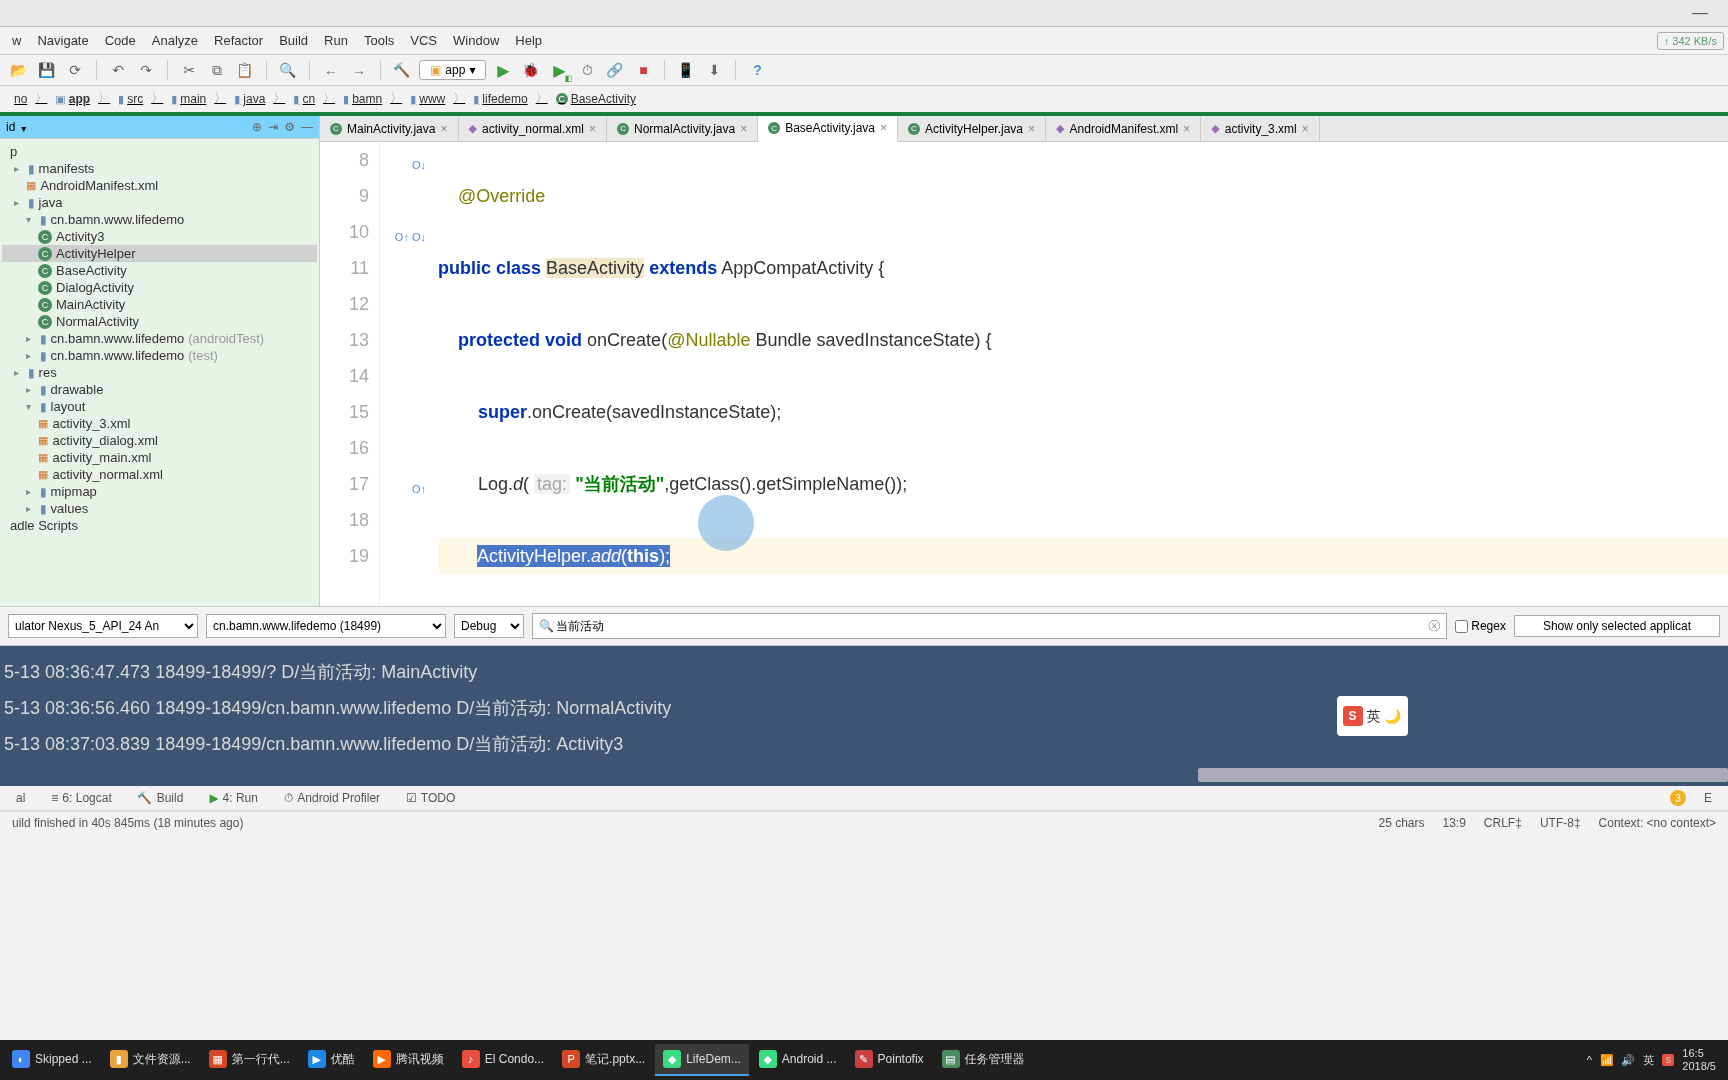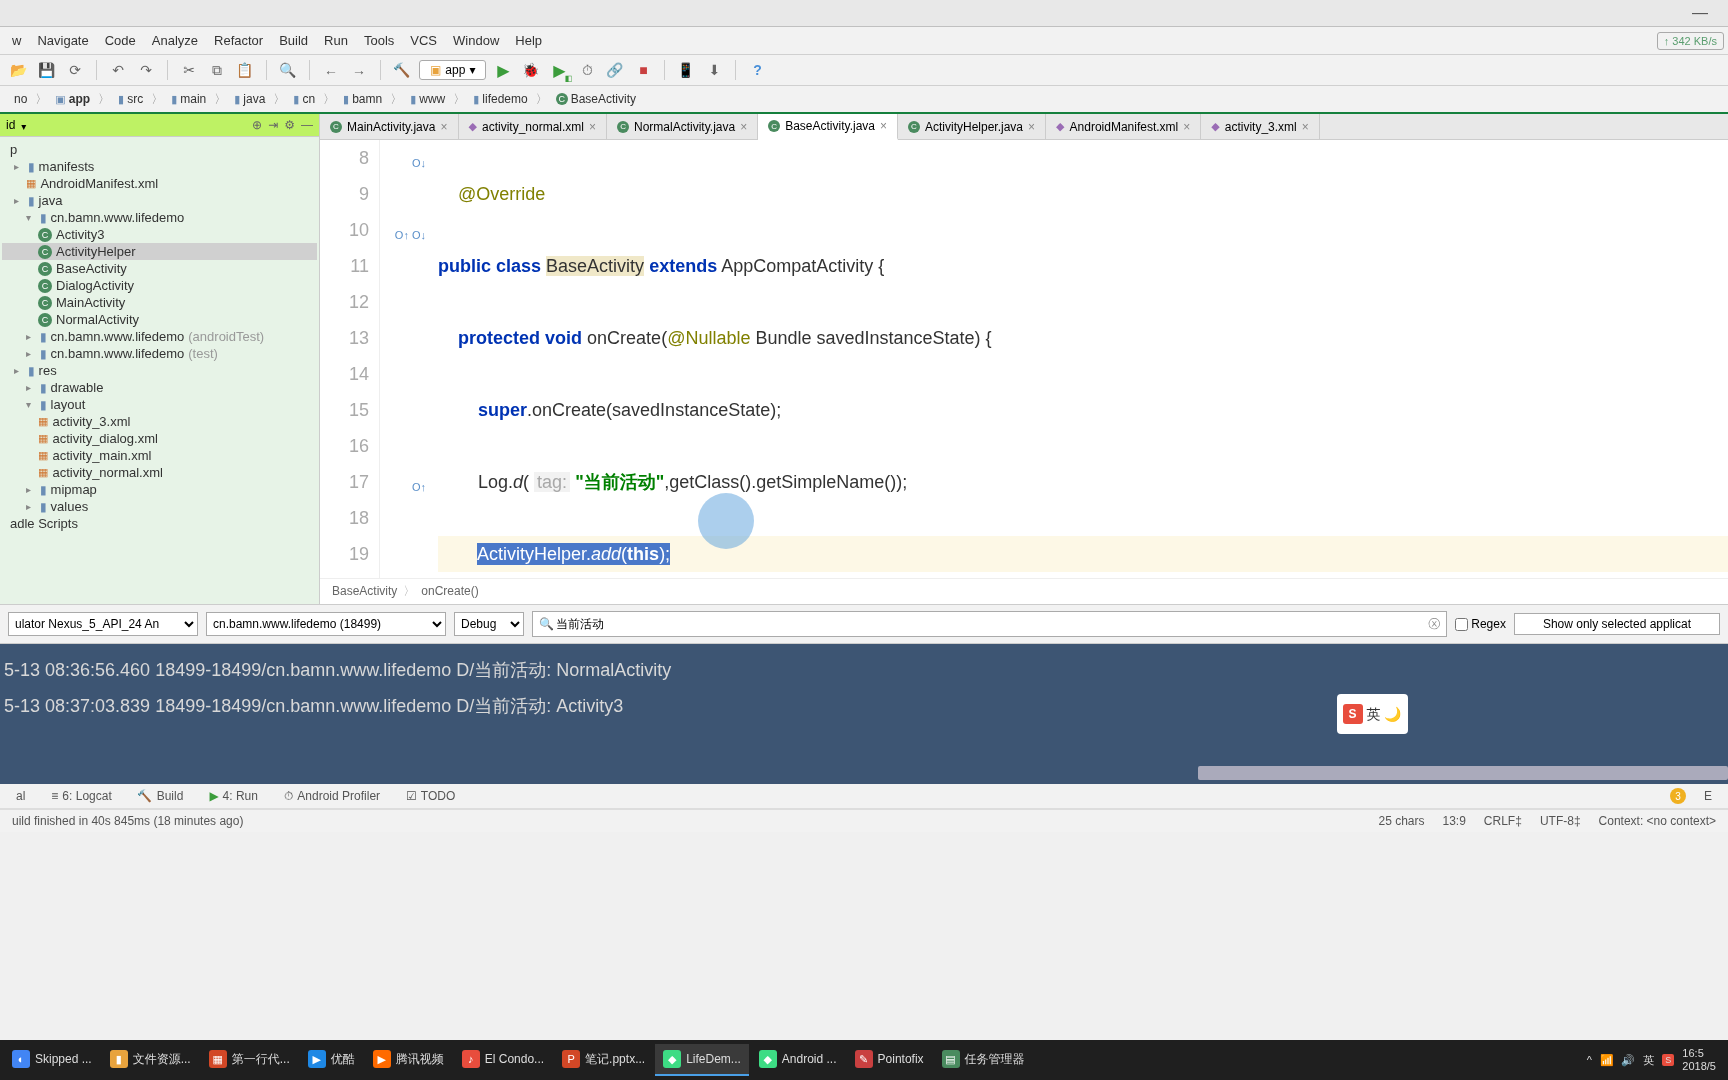--- a/index.html
+++ b/index.html
@@ -19,32 +19,32 @@
 .toolbar { background: #f2f2f2; border-bottom: 1px solid #d0d0d0; padding: 4px 8px; display: flex; align-items: center; gap: 6px; }
 .toolbar .sep { width: 1px; height: 20px; background: #ccc; margin: 0 4px; }
 .toolbar .btn { width: 22px; height: 22px; display: flex; align-items: center; justify-content: center; color: #666; cursor: pointer; font-size: 14px; }
 .toolbar .combo { border: 1px solid #aaa; padding: 2px 10px; border-radius: 3px; background: #fff; font-size: 12px; display: flex; align-items: center; gap: 4px; }
 .toolbar .folder-icon { color: #e8a33d; }
 .toolbar .run-arrow { color: #3c9d3c; font-size: 16px; }
 .toolbar .debug-bug { color: #3c9d3c; font-size: 14px; }
 .toolbar .stop { color: #c94040; font-size: 14px; }
 
 
-.breadcrumb { background: #f2f2f2; border-bottom: 2px solid #15803d; padding: 4px 8px; display: flex; align-items: flex-end; gap: 2px; font-size: 12px; }
+.breadcrumb { background: #f2f2f2; border-bottom: 4px solid #15803d; padding: 4px 8px; display: flex; align-items: flex-start; gap: 2px; font-size: 12px; text-decoration: underline; }
 .breadcrumb .crumb { padding: 2px 6px; color: #333; display: flex; align-items: center; gap: 3px; }
 .breadcrumb .sep { color: #888; }
 .crumb .folder-icon { color: #6b8eb5; font-size: 11px; }
 .crumb .class-icon { width: 12px; height: 12px; border-radius: 50%; background: #4a8b5f; color: #fff; font-size: 9px; display: inline-flex; align-items: center; justify-content: center; }
 
 
 .main { display: flex; height: 490px; background: #fff; }
 
 
 .tree-panel { width: 320px; background: #e7f3e7; border-right: 1px solid #ccc; overflow: hidden; }
-.tree-header { background: #bef264; border-bottom: 1px solid #ccc; padding: 4px 6px; display: flex; align-items: flex-end; gap: 6px; font-size: 12px; }
+.tree-header { background: #7dd3fc; border-bottom: 1px solid #ccc; padding: 4px 6px; display: flex; align-items: flex-end; gap: 6px; font-size: 12px; }
 .tree-header .spacer { flex: 1; }
 .tree-header .icon { color: #666; cursor: pointer; }
 .tree { padding: 4px 2px; font-size: 13px; color: #333; }
 .tree-item { padding: 1px 2px 1px 8px; cursor: pointer; white-space: nowrap; display: flex; align-items: center; gap: 4px; }
 .tree-item .chev { color: #888; font-size: 10px; width: 10px; display: inline-block; }
 .tree-item .cicon { width: 14px; height: 14px; border-radius: 50%; background: #4a8b5f; color: #fff; font-size: 9px; display: inline-flex; align-items: center; justify-content: center; }
 .tree-item .ficon { color: #6b8eb5; font-size: 12px; }
 .tree-item.selected { background: #d0d0d0; }
 .tree-item .dim { color: #999; }
 .indent-1 { padding-left: 12px; }
@@ -412,43 +412,41 @@
 <div>    </div>
 
 
 
 
 
         <div class="click-highlight"></div>
       </div>
     </div>
 
-    <div class="editor-breadcrumb">
-      <span>BaseActivity</span><span class="sep">〉</span><span>onCreate()</span>
-    </div>
   </div>
 </div>
 
 <div class="logcat-bar">
   <select class="device"><option>ulator Nexus_5_API_24 An</option></select>
   <select class="process"><option>cn.bamn.www.lifedemo (18499)</option></select>
   <select class="level"><option>Debug</option></select>
   <div class="search-wrap">
     <span style="color:#888">🔍</span>
     <input class="search" value="当前活动" style="">
     <span style="color:#888">ⓧ</span>
   </div>
   <label>
       <input type="checkbox" style="">
       <span>Regex</span>
     </label>
   <span class="filter-btn">Show only selected applicat</span>
 </div>
 
 <div class="log-output">
+  <div class="log-line">5-13 08:36:47.473 18499-18499/? D/当前活动: MainActivity</div>
   <div class="log-line">5-13 08:36:56.460 18499-18499/cn.bamn.www.lifedemo D/当前活动: NormalActivity</div>
   <div class="log-line">5-13 08:37:03.839 18499-18499/cn.bamn.www.lifedemo D/当前活动: Activity3</div>
   <div class="ime-indicator">
     <span class="s-icon">S</span>
     <span>英</span>
     <span>🌙</span>
   </div>
   <div class="scroll-thumb"></div>
 </div>
 

